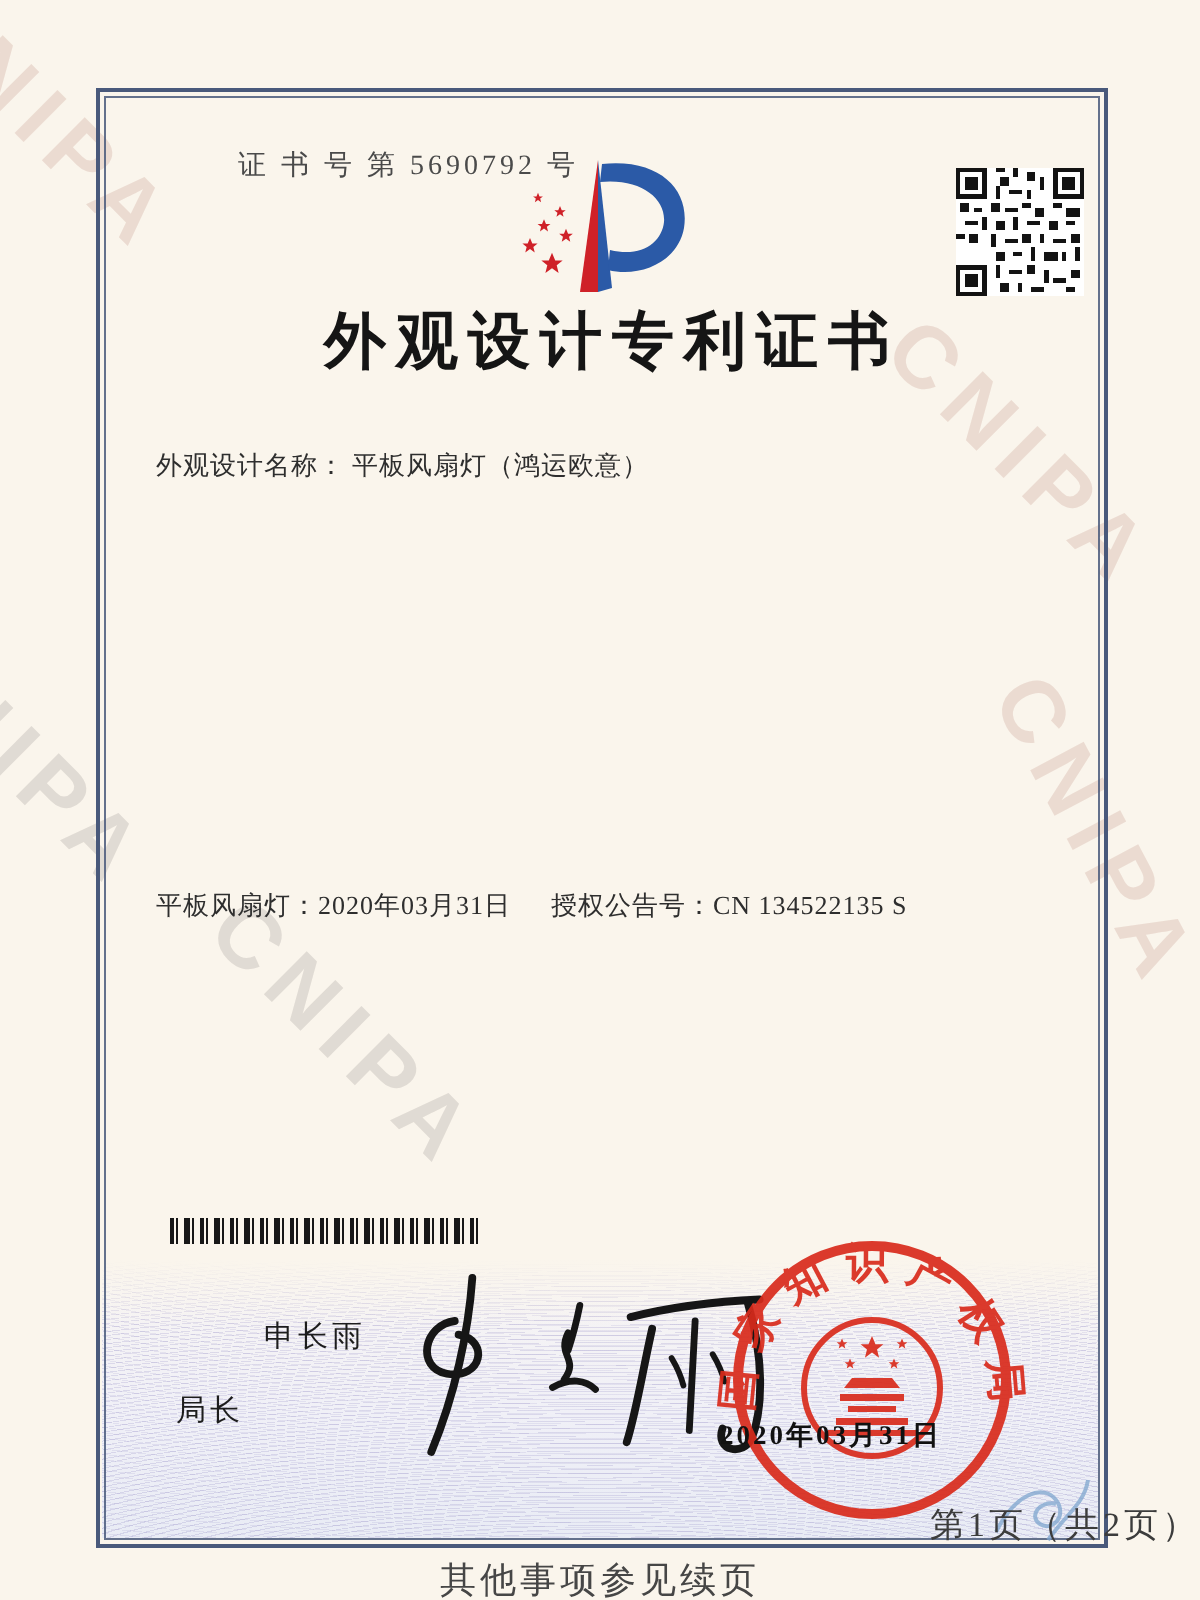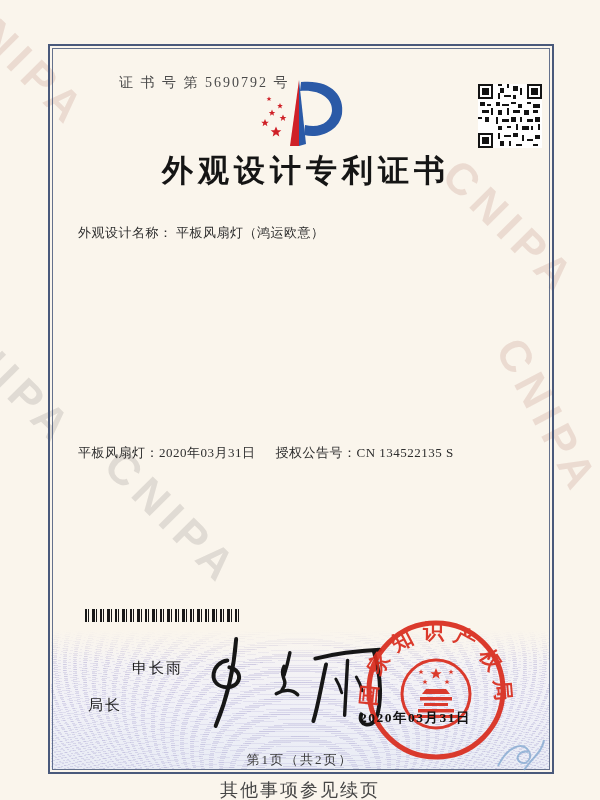--- a/index.html
+++ b/index.html
@@ -70,22 +70,22 @@
   .sig-title{top:696px;}
   .sig-name{top:659px;margin-left:44px;}
   .autograph{position:absolute; left:200px; top:632px;}
   .seal{position:absolute; left:356px; top:610px; opacity:0.92;}
   .seal-date{
     position:absolute; left:360px; top:709px; width:160px;
     font-size:13.5px; font-weight:bold; color:#111; letter-spacing:1.5px;
   }
   .flourish{position:absolute; left:494px; top:726px; opacity:0.75;}
   .page-info{
-    position:absolute; left:0; right:0; top:751px; text-align:center;
-    font-size:13px; color:#3c3c3c; letter-spacing:2px;
+    position:absolute; left:0; right:0; top:751px; text-align:right;
+    font-size:17px; color:#3c3c3c; letter-spacing:2px;
   }
   .note{
     position:absolute; left:0; right:0; top:778px; text-align:center;
     font-size:18px; color:#464646; letter-spacing:2px;
   }
 </style>
 </head>
 <body>
 
 <div class="page">

